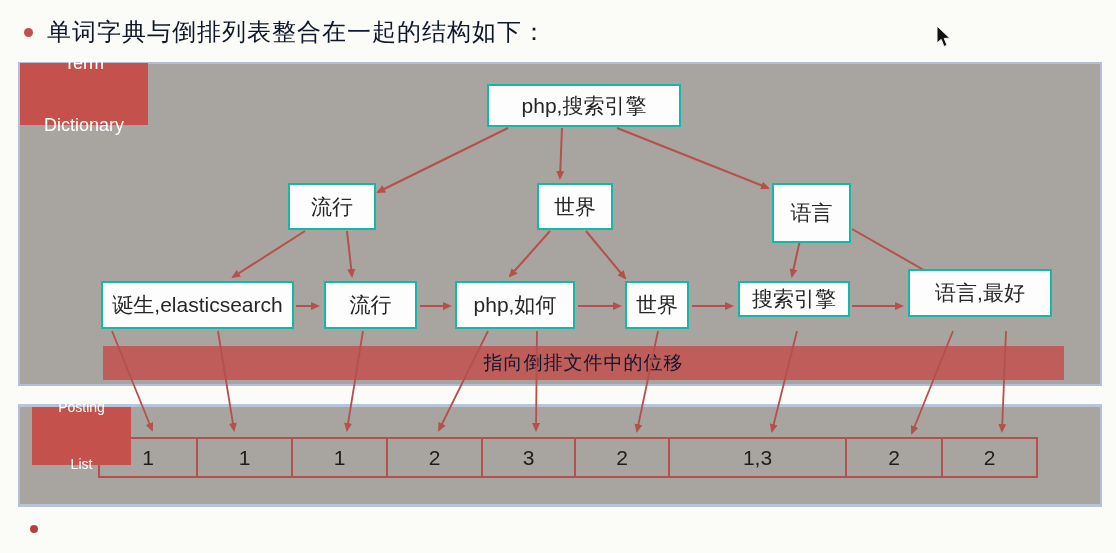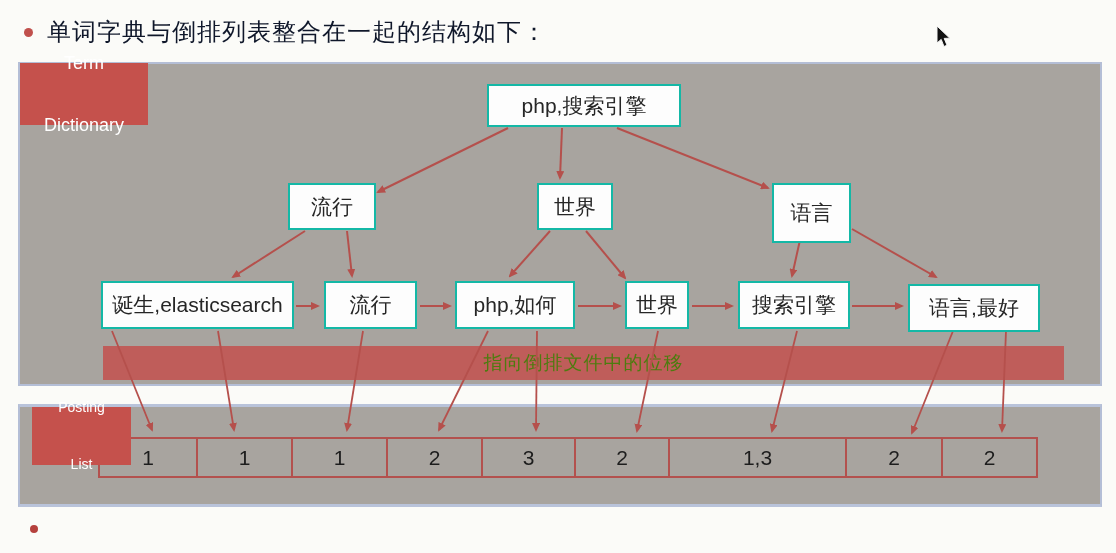--- a/index.html
+++ b/index.html
@@ -26,21 +26,21 @@
   .posting-label{left:32px;top:407px;width:99px;height:58px;font-size:14px;}
   
   .node{
     background:#fdfdfd;border:2px solid #14b8a6;box-sizing:border-box;
     display:flex;align-items:center;justify-content:center;
     font-size:21px;color:#262626;z-index:6;
   }
   
   .banner{
     left:103px;top:346px;width:961px;height:34px;background:rgba(196,77,74,.82);
-    display:flex;align-items:center;justify-content:center;color:#4d7c0f;
+    display:flex;align-items:center;justify-content:center;color:#0f172a;
     font-size:19px;z-index:4;letter-spacing:1px;
   }
   
   .posting-row{left:98px;top:437px;height:41px;display:flex;z-index:3;}
   .pcell{
     border:2px solid #b3514e;box-sizing:border-box;margin-left:-2px;
     display:flex;align-items:center;justify-content:center;
     font-size:21px;color:#1d1d1d;
   }
   .pcell:first-child{margin-left:0;}
@@ -110,22 +110,22 @@
 <div class="abs node" style="left:487px;top:84px;width:194px;height:43px;">php,搜索引擎</div>
 
 <div class="abs node" style="left:288px;top:183px;width:88px;height:47px;">流行</div>
 <div class="abs node" style="left:537px;top:183px;width:76px;height:47px;">世界</div>
 <div class="abs node" style="left:772px;top:183px;width:79px;height:60px;">语言</div>
 
 <div class="abs node" style="left:101px;top:281px;width:193px;height:48px;">诞生,elasticsearch</div>
 <div class="abs node" style="left:324px;top:281px;width:93px;height:48px;">流行</div>
 <div class="abs node" style="left:455px;top:281px;width:120px;height:48px;">php,如何</div>
 <div class="abs node" style="left:625px;top:281px;width:64px;height:48px;">世界</div>
-<div class="abs node" style="left:738px;top:281px;width:112px;height:48px;">搜索引擎</div>
-<div class="abs node" style="left:908px;top:284px;width:132px;height:48px;">语言,最好</div>
+<div class="abs node" style="left:738px;top:281px;width:112px;height:36px;">搜索引擎</div>
+<div class="abs node" style="left:908px;top:269px;width:144px;height:48px;">语言,最好</div>
 
 <div class="abs red-label posting-label">
   <span>Posting</span>
   <span>List</span>
 </div>
 
 <div class="abs posting-row">
   <div class="pcell" style="width:100px;">1</div>
   <div class="pcell" style="width:97px;">1</div>
   <div class="pcell" style="width:97px;">1</div>

